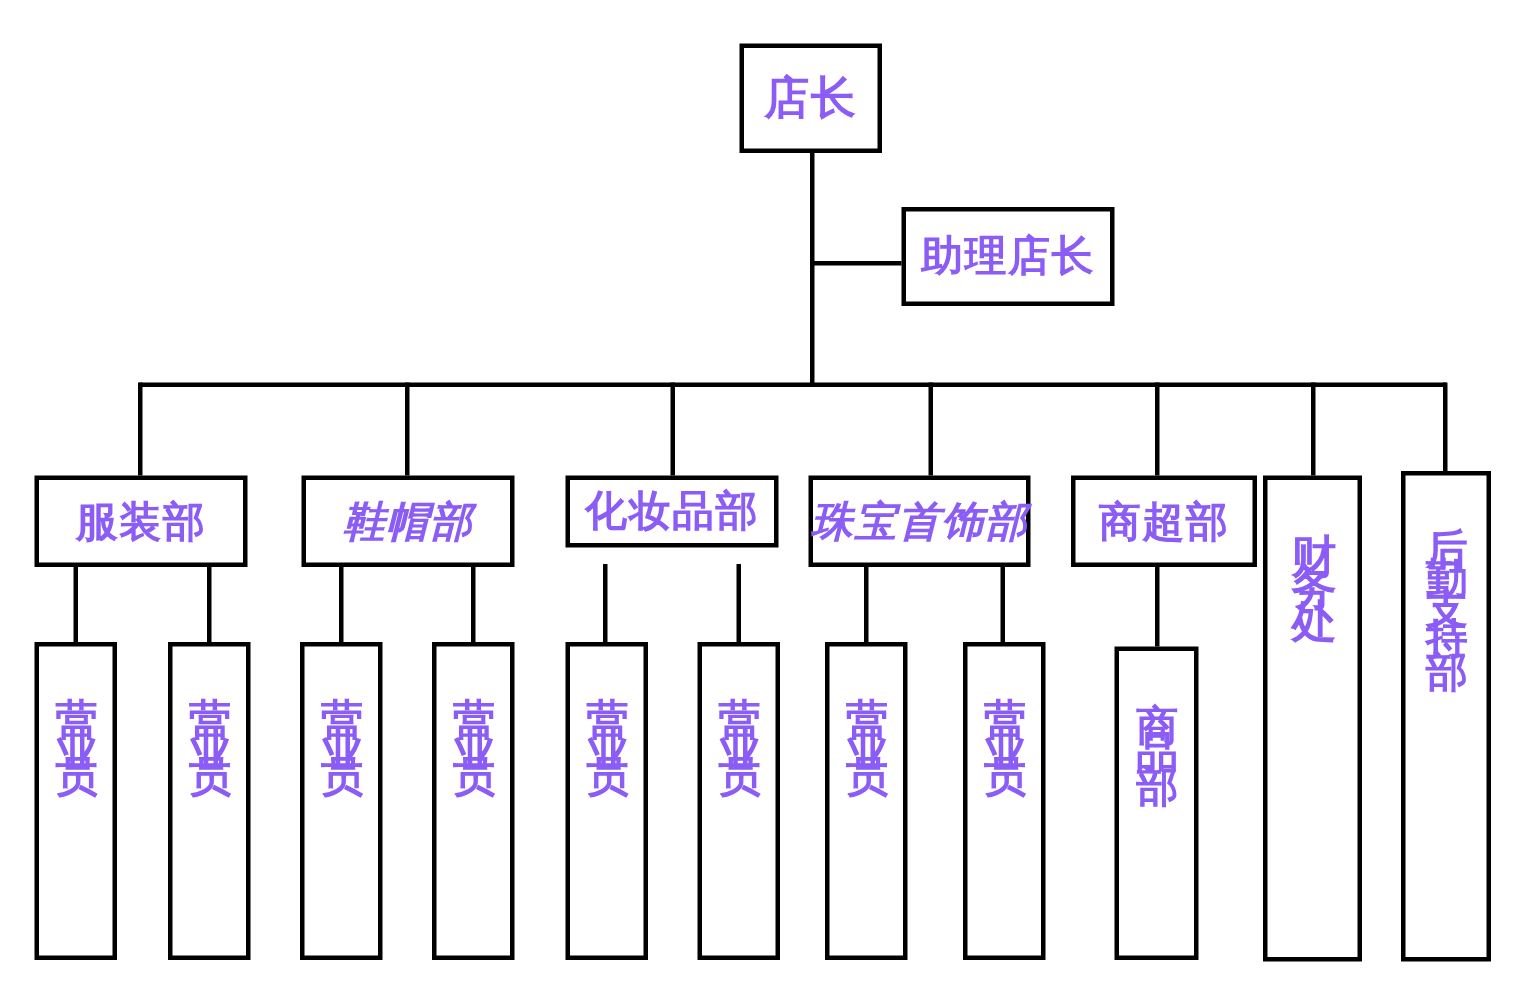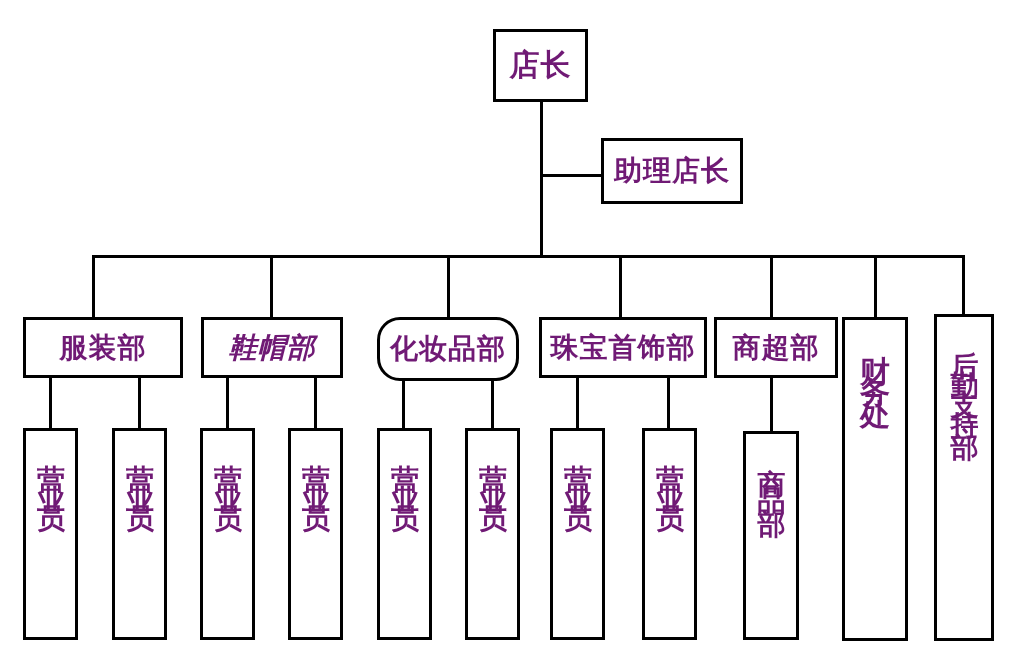--- a/index.html
+++ b/index.html
@@ -7,21 +7,21 @@
     padding: 0;
     background: #ffffff;
     font-family: "DejaVu Sans", "Liberation Sans", sans-serif;
   }
   #stage {
     position: relative;
     width: 1017px;
     height: 668px;
     background: #ffffff;
     overflow: hidden;
-    color: #701a75;
+    color: #8b5cf6;
   }
   
   .hbox {
     position: absolute;
     box-sizing: border-box;
     border: 3px solid #000000;
     background: #ffffff;
     display: flex;
     align-items: center;
     justify-content: center;
@@ -51,24 +51,24 @@
   }
   
   .line {
     position: absolute;
     background: #000000;
   }
 
   
   #n-root        { left: 493px; top:  29px; width:  95px; height:  73px; font-size: 30px; }
   #n-assist      { left: 601px; top: 138px; width: 142px; height:  66px; align-items: center; }
-  #n-dept0       { left:  23px; top: 317px; width: 160px; height:  61px; }
+  #n-dept0       { left:  23px; top: 317px; width: 142px; height:  61px; }
   #n-dept1       { left: 201px; top: 317px; width: 142px; height:  61px; font-style: italic; }
-  #n-dept2       { left: 377px; top: 317px; width: 142px; height:  64px; border-radius: 23px; }
-  #n-dept3       { left: 539px; top: 317px; width: 168px; height:  61px; }
+  #n-dept2       { left: 377px; top: 317px; width: 142px; height:  48px; }
+  #n-dept3       { left: 539px; top: 317px; width: 148px; height:  61px; font-style: italic; }
   #n-dept4       { left: 714px; top: 317px; width: 124px; height:  61px; }
   #n-dept5       { left: 842px; top: 317px; width:  66px; height: 324px; }
   #n-dept5 .vtext{ font-size: 30px; }
   #n-dept6       { left: 934px; top: 314px; width:  60px; height: 327px; }
 
   .salesbox      { width: 55px; height: 212px; top: 428px; }
   #n-s0 { left:  23px; } #n-s1 { left: 112px; }
   #n-s2 { left: 200px; } #n-s3 { left: 288px; }
   #n-s4 { left: 377px; } #n-s5 { left: 465px; }
   #n-s6 { left: 550px; } #n-s7 { left: 642px; }

